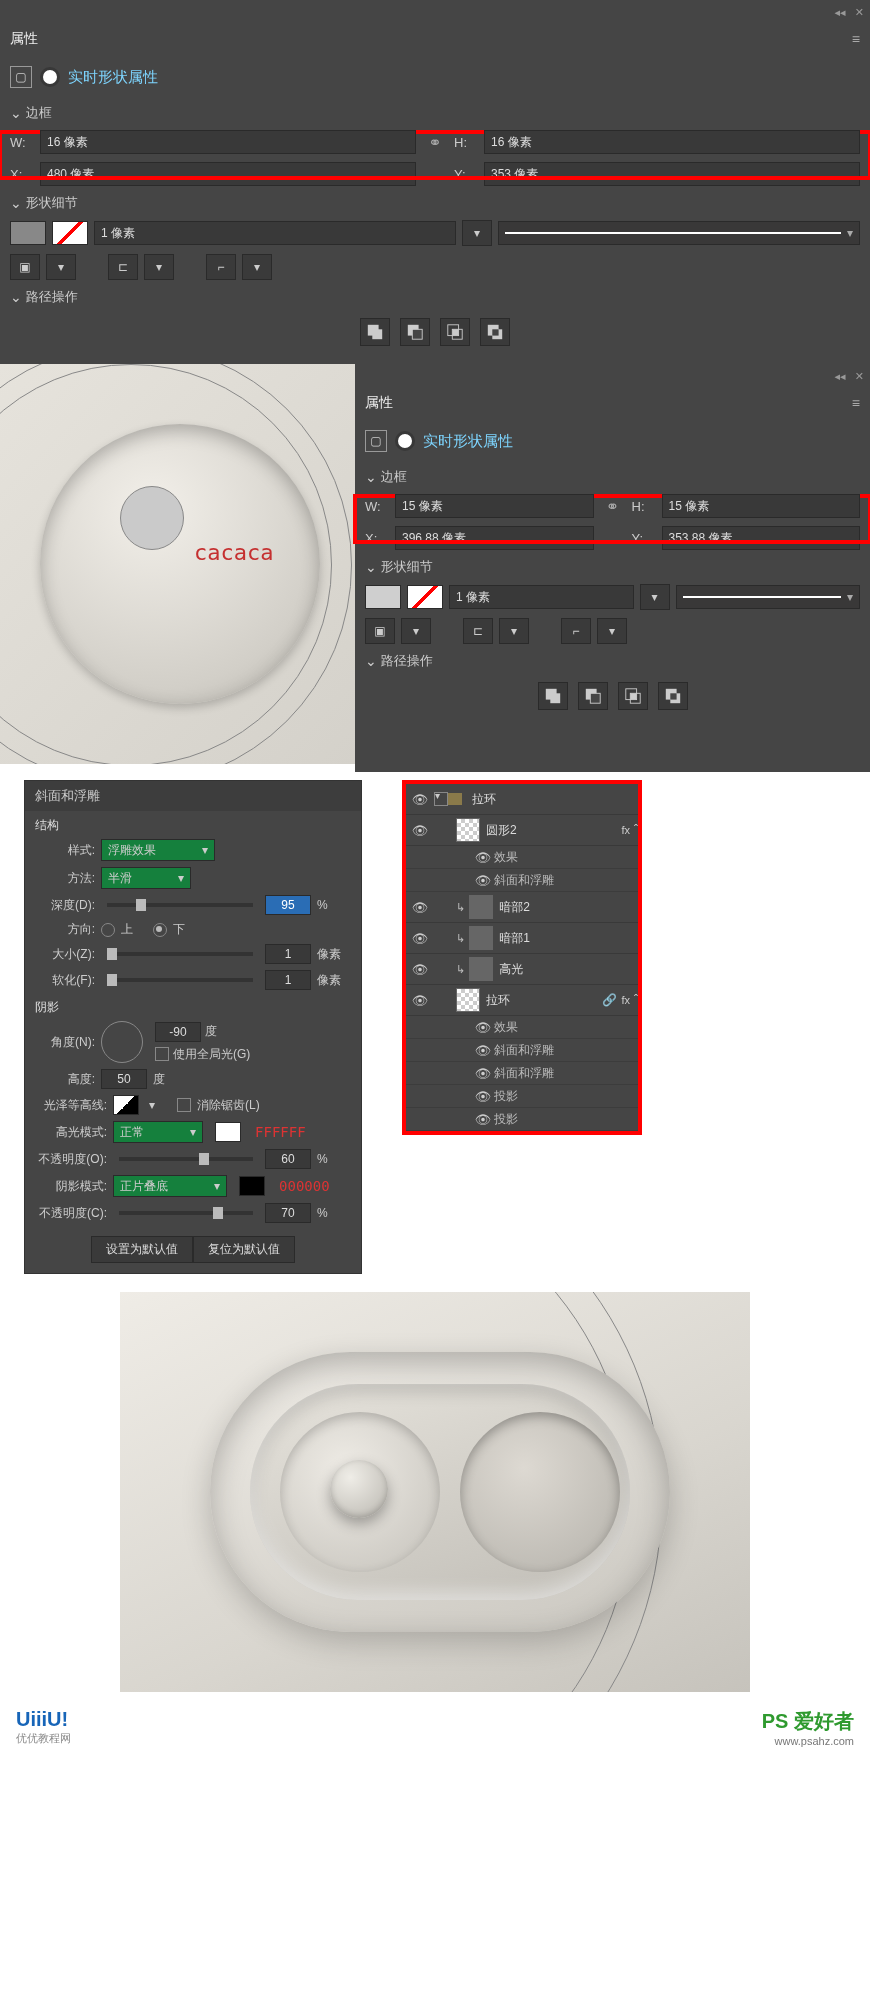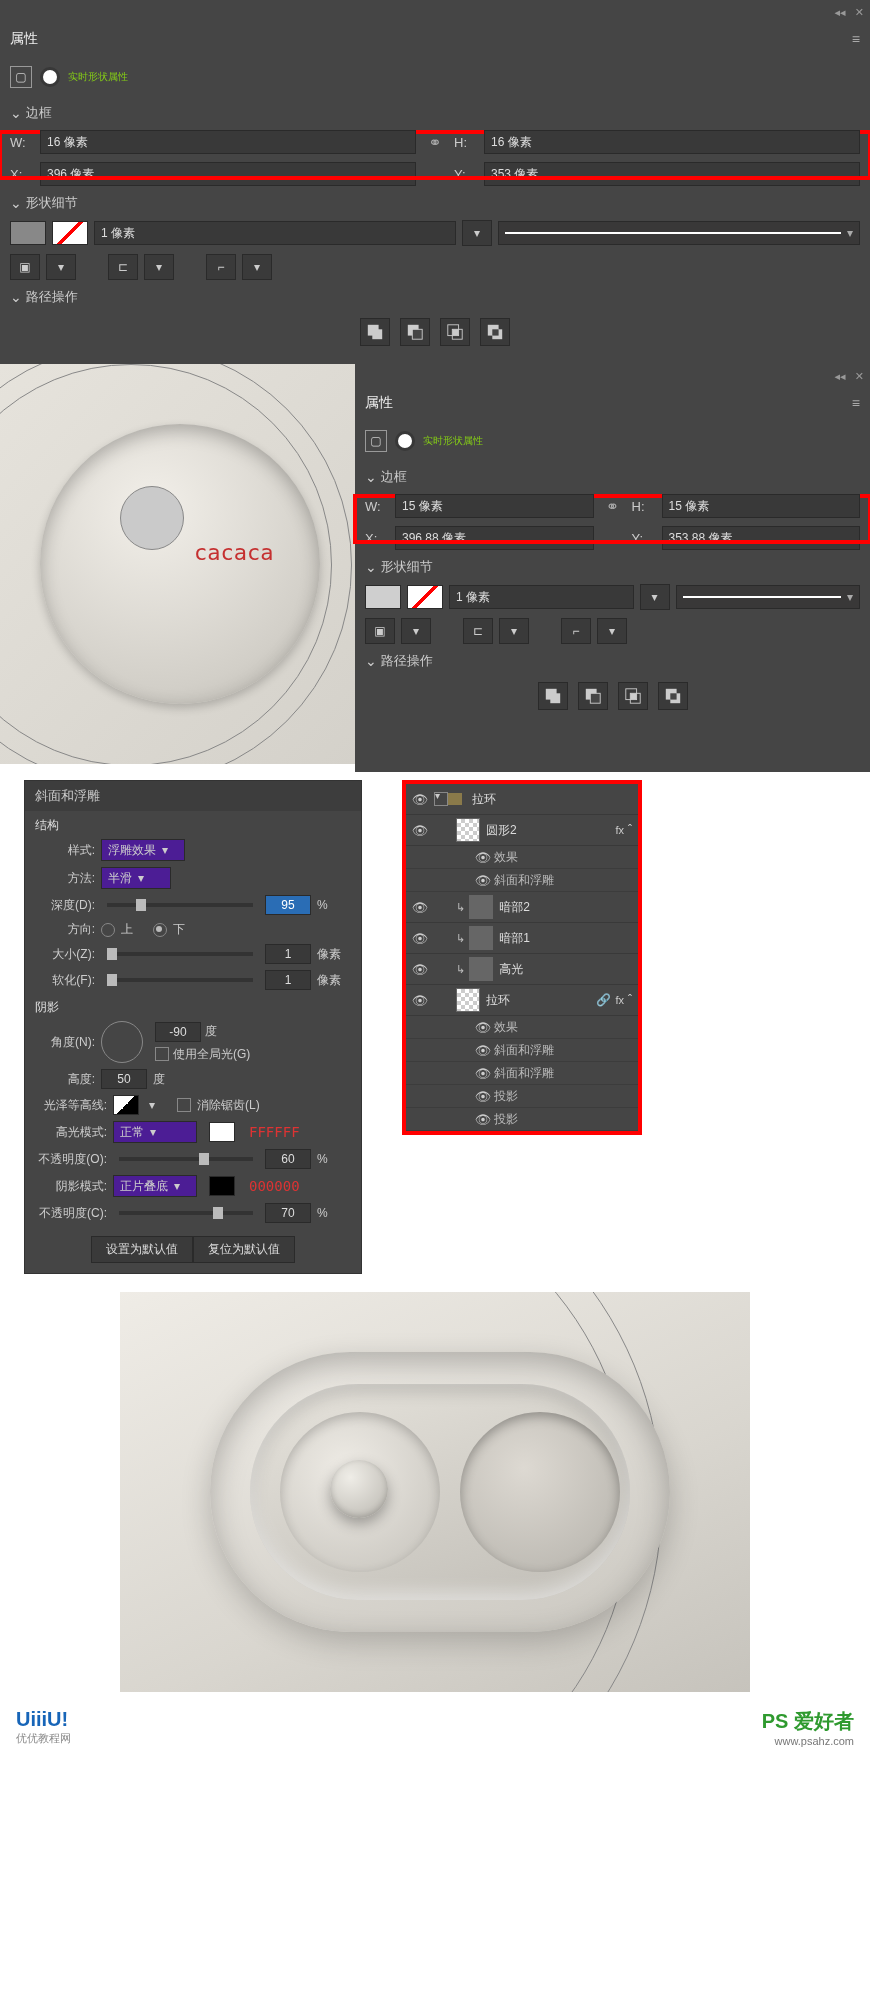--- a/index.html
+++ b/index.html
@@ -11,21 +11,21 @@
   .canvas-label { position:absolute; color:#c53030; font-family:Consolas,monospace; font-size:22px; }
   .can-circle { position:absolute; border:1px solid #888; border-radius:50%; }
   
   .panel-zone .top-bar { height:24px; background:#454545; display:flex; justify-content:flex-end; align-items:center; padding-right:6px; color:#999; font-size:11px;}
   .panel-title-row { height:30px; display:flex; align-items:center; padding:0 10px; justify-content:space-between; background:#454545;}
   .panel-title-row span { color:#eee; font-size:14px; }
   .panel-body { background:#454545; padding:6px 10px 10px 10px; }
   .icon-row { display:flex; align-items:center; gap:8px; padding:6px 0 12px 0;}
   .sq-icon { width:20px; height:20px; border:1px solid #999; display:flex; align-items:center; justify-content:center; font-size:12px;}
   .mask-icon { width:20px; height:20px; background:#fff; border-radius:50%; border:3px solid #383838; box-sizing:border-box;}
-  .sub-label { color:#84cc16; font-size:10px; }
+  .sub-label { color:#7dd3fc; font-size:15px; }
   .section-hdr { display:flex; align-items:center; gap:4px; color:#ccc; font-size:13px; margin:4px 0;}
   .chev::before { content:"⌄"; display:inline-block; font-size:14px; }
   .prop-row { display:flex; align-items:center; gap:6px; padding:4px 0;}
   .lbl { width:24px; color:#ccc; font-size:13px;}
   .field { flex:1; height:22px; background:#393939; border:1px solid #2a2a2a; color:#ddd; padding:0 6px; display:flex; align-items:center; font-size:12px;}
   .link-ic { width:26px; font-size:16px; color:#aaa; text-align:center;}
   .swatch { width:34px; height:22px; background:#888; border:1px solid #2a2a2a;}
   .swatch2 { width:34px; height:22px; background:linear-gradient(135deg,#fff 45%,#f00 45%,#f00 55%,#fff 55%); border:1px solid #2a2a2a;}
   .dd { width:46px; }
   .line-sel { flex:1; height:22px; background:#393838; border:1px solid #2a2a2a; display:flex; align-items:center; padding:0 6px;}
@@ -33,37 +33,37 @@
   .small-btn { width:28px; height:24px; background:#3a3a3a; border:1px solid #2a2a2a; display:flex; align-items:center; justify-content:center; font-size:12px; color:#ccc;}
   .op-row { display:flex; gap:10px; justify-content:center; padding:8px 0;}
   .op-btn { width:28px; height:26px; background:#3a3a3a; border:1px solid #2a2a2a; display:flex; align-items:center; justify-content:center;}
   .op-btn svg { width:18px; height:18px; }
   
   .bevel { background:#454545; color:#ccc; font-size:12px; width:336px; margin:0; border:1px solid #333;}
   .bevel .tt { background:#3d3d3d; padding:6px 10px; font-size:13px;}
   .bevel .sec-lbl { padding:6px 10px 2px 10px; color:#ddd;}
   .bevel .r { display:flex; align-items:center; padding:3px 10px; gap:6px;}
   .bevel .rl { width:60px; text-align:right; color:#ccc;}
-  .bevel .sel { height:20px; background:#4c1d95; border:1px solid #2a2a2a; padding:0 6px; display:flex; align-items:center; min-width:70px;}
+  .bevel .sel { height:20px; background:#15803d; border:1px solid #2a2a2a; padding:0 6px; display:flex; align-items:center; min-width:70px;gap:40px;}
   .bevel .sldr { flex:1; height:4px; background:#333; position:relative; margin:0 6px;}
   .bevel .sldr .th { position:absolute; top:-4px; width:10px; height:12px; background:#bbb;}
   .bevel .nf { width:44px; height:18px; background:#393939; border:1px solid #2a2a2a; text-align:center; line-height:18px; color:#ddd;}
   .bevel .nf.hl { background:#2a6db5; color:#fff;}
   .bevel .unit { width:34px; color:#ccc;}
   .bevel .radio { width:12px; height:12px; border:1px solid #888; border-radius:50%; display:inline-block;}
   .bevel .radio.on::after{content:""; display:block; width:6px; height:6px; background:#bbb; border-radius:50%; margin:2px;}
   .bevel .chk { width:12px; height:12px; border:1px solid #888; display:inline-block;}
   .bevel .angle-ring { width:40px; height:40px; border:1px solid #888; border-radius:50%; position:relative;}
   .bevel .sw { width:24px; height:18px; border:1px solid #2a2a2a;}
   .bevel .redtxt { color:#d33; font-family:Consolas,monospace; font-size:14px;}
   .bevel .btns { display:flex; justify-content:center; padding:10px 0;}
   .bevel .btns .b { background:#3a3a3a; border:1px solid #2a2a2a; padding:4px 14px; font-size:12px; color:#ddd;}
   
   .layers { width:232px; background:#454545; border:4px solid #f00; font-size:12px;}
-  .layers .lr { display:flex; align-items:center; height:30px; border-bottom:1px solid #393939; padding-right:6px;}
+  .layers .lr { display:flex; align-items:center; height:30px; border-bottom:1px solid #393939; }
   .layers .eye { width:28px; text-align:center; color:#ccc; font-size:13px;}
   .layers .eye::before{content:"\1F441";}
   .layers .ind { display:inline-block; }
   .layers .fold { width:12px; height:12px; display:inline-block; border:1px solid #888; position:relative;}
   .layers .fold::before{content:"▾"; position:absolute; top:-3px; left:0; font-size:10px; color:#ccc;}
   .layers .folder { width:14px; height:12px; background:#8a7a4a; display:inline-block; margin-right:4px;}
   .layers .thumb { width:22px; height:22px; border:1px solid #666; background:repeating-conic-gradient(#ccc 0 25%, #fff 0 50%) 0 0/8px 8px; position:relative; display:inline-block;}
   .layers .thumb.eff { background:linear-gradient(#666,#666);}
   .layers .tname { color:#ddd; padding-left:6px; flex:1;}
   .layers .fx { color:#ccc; font-size:11px; padding-right:4px;}
@@ -107,21 +107,21 @@
 
       <div class="prop-row" style="position:relative;z-index:2;">
         <span class="lbl">W:</span>
         <div class="field">16 像素</div>
         <span class="link-ic">⚭</span>
         <span class="lbl">H:</span>
         <div class="field">16 像素</div>
       </div>
       <div class="prop-row">
         <span class="lbl">X:</span>
-        <div class="field">396 像素</div>
+        <div class="field">480 像素</div>
         <span class="link-ic"></span>
         <span class="lbl">Y:</span>
         <div class="field">353 像素</div>
       </div>
 
       <div class="section-hdr">
           <span class="chev"></span>
           <span>形状细节</span>
         </div>
       <div class="prop-row">

